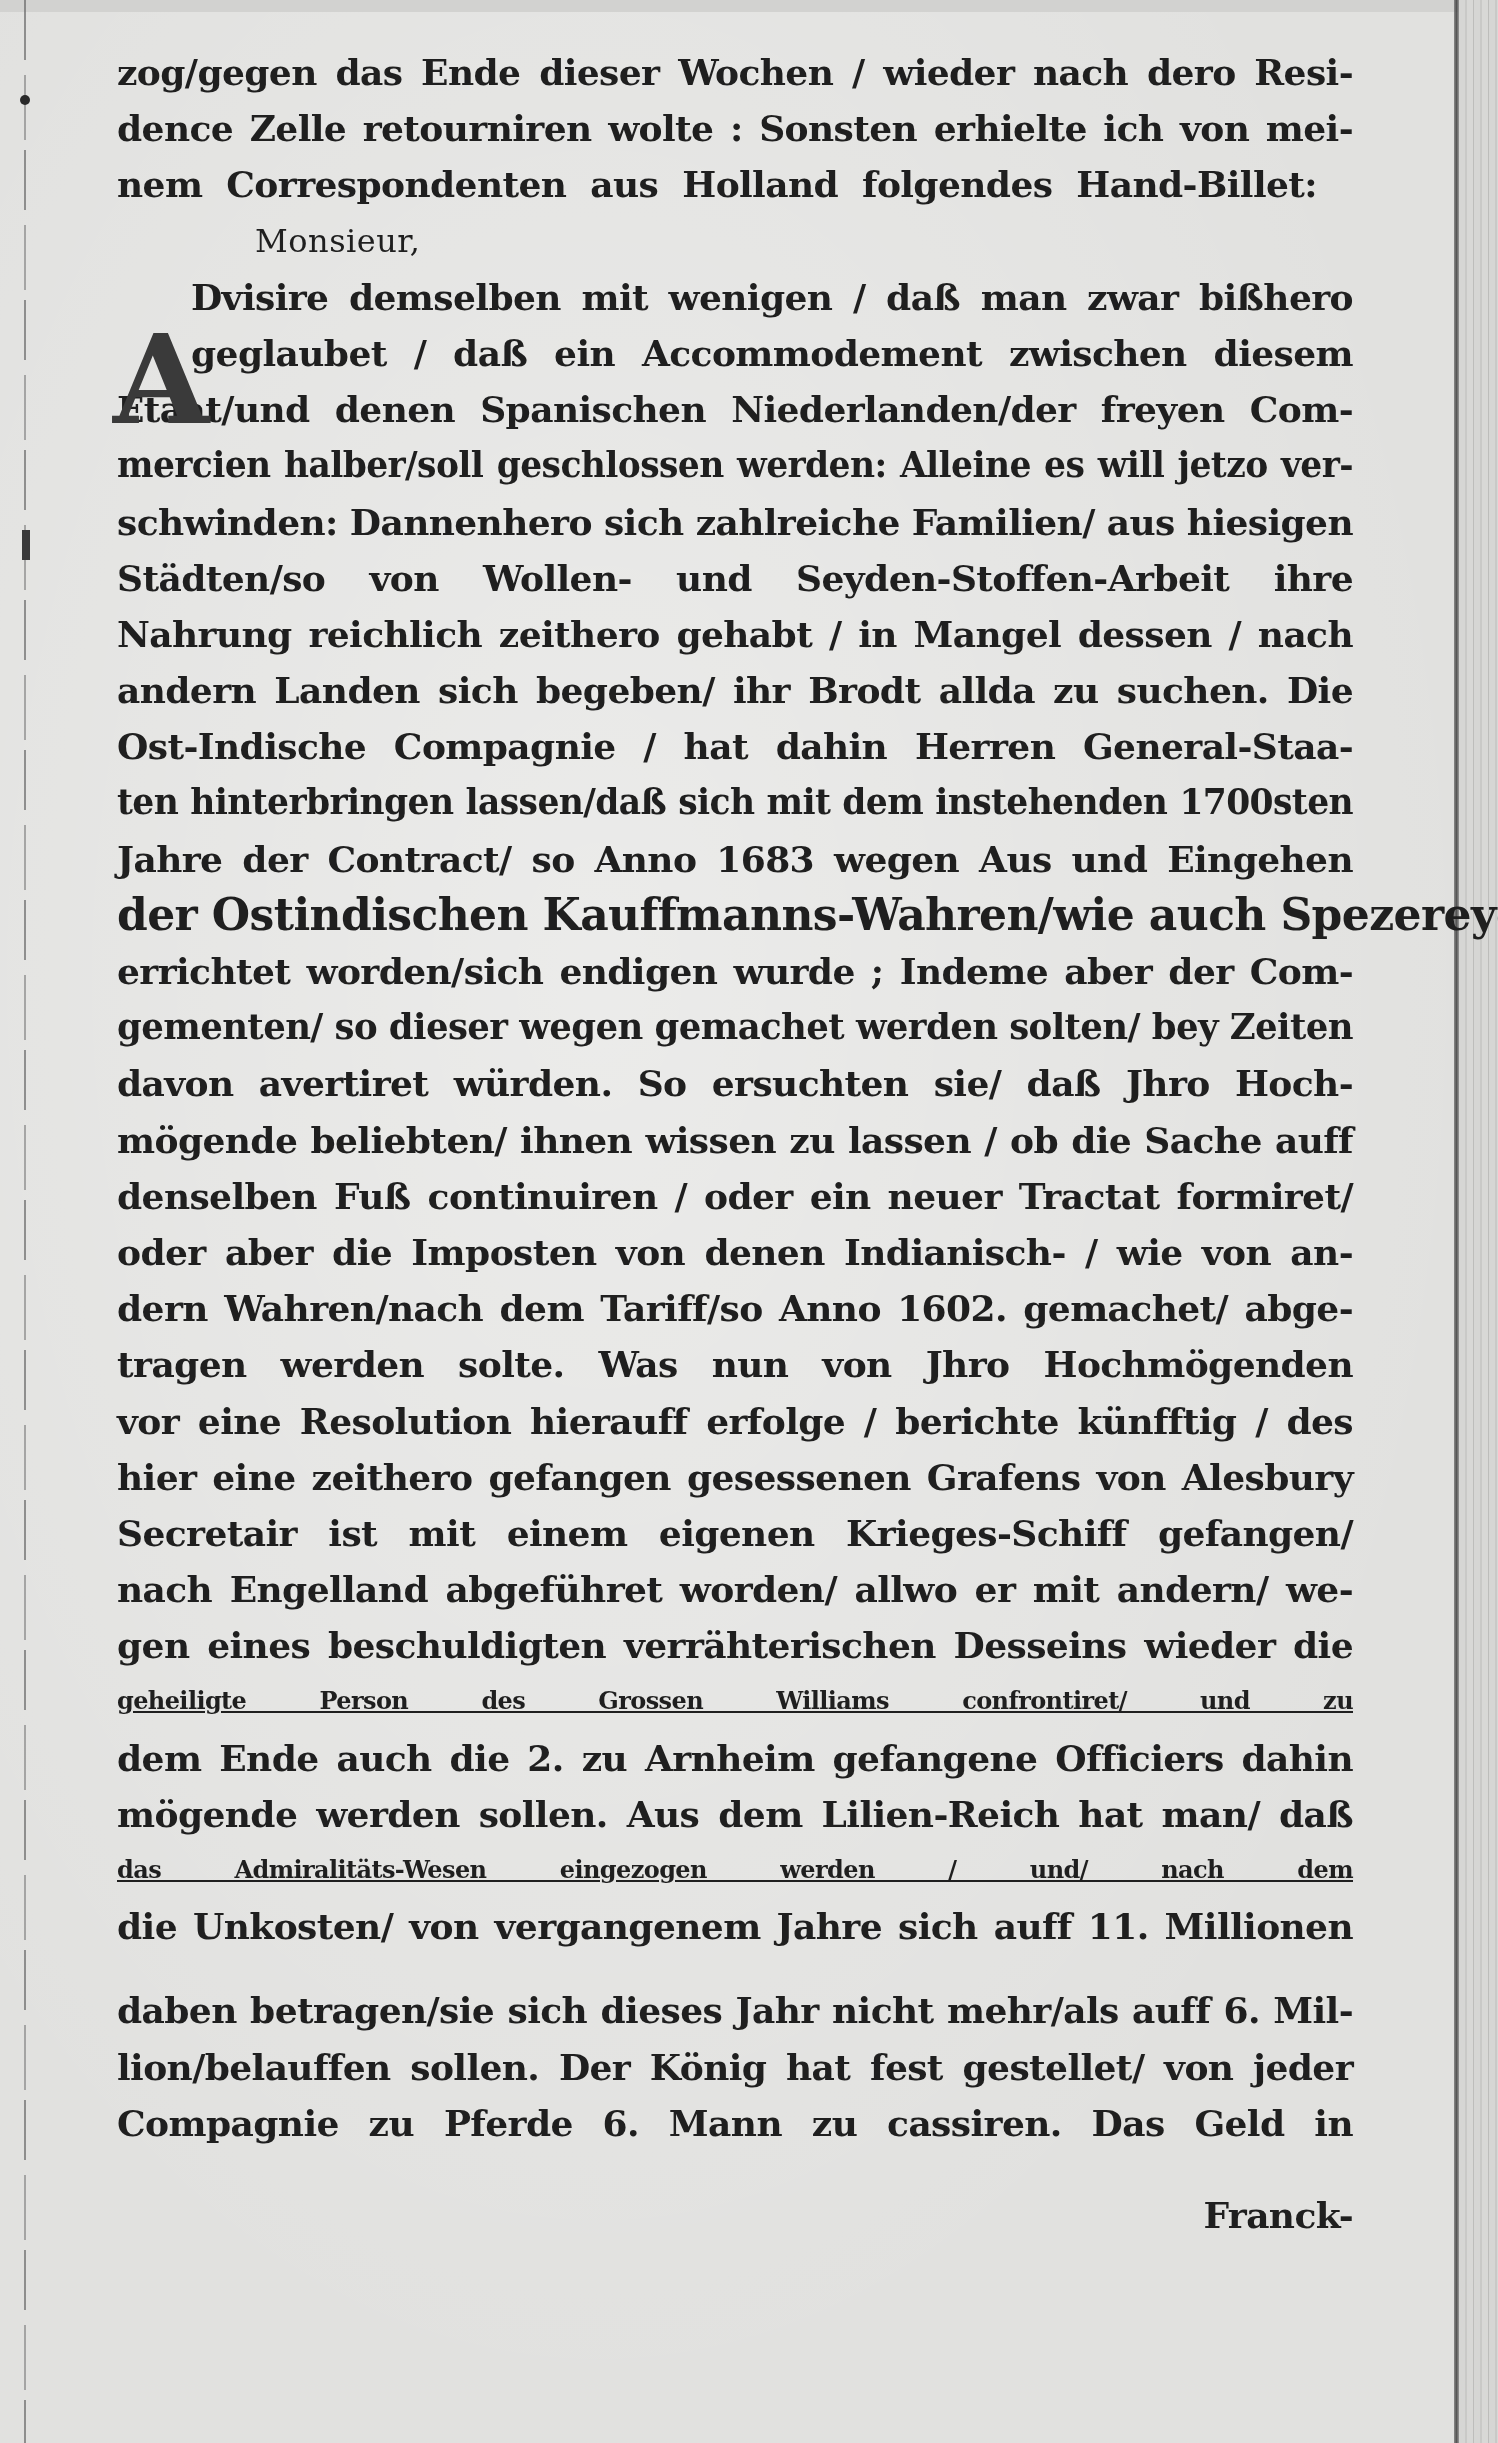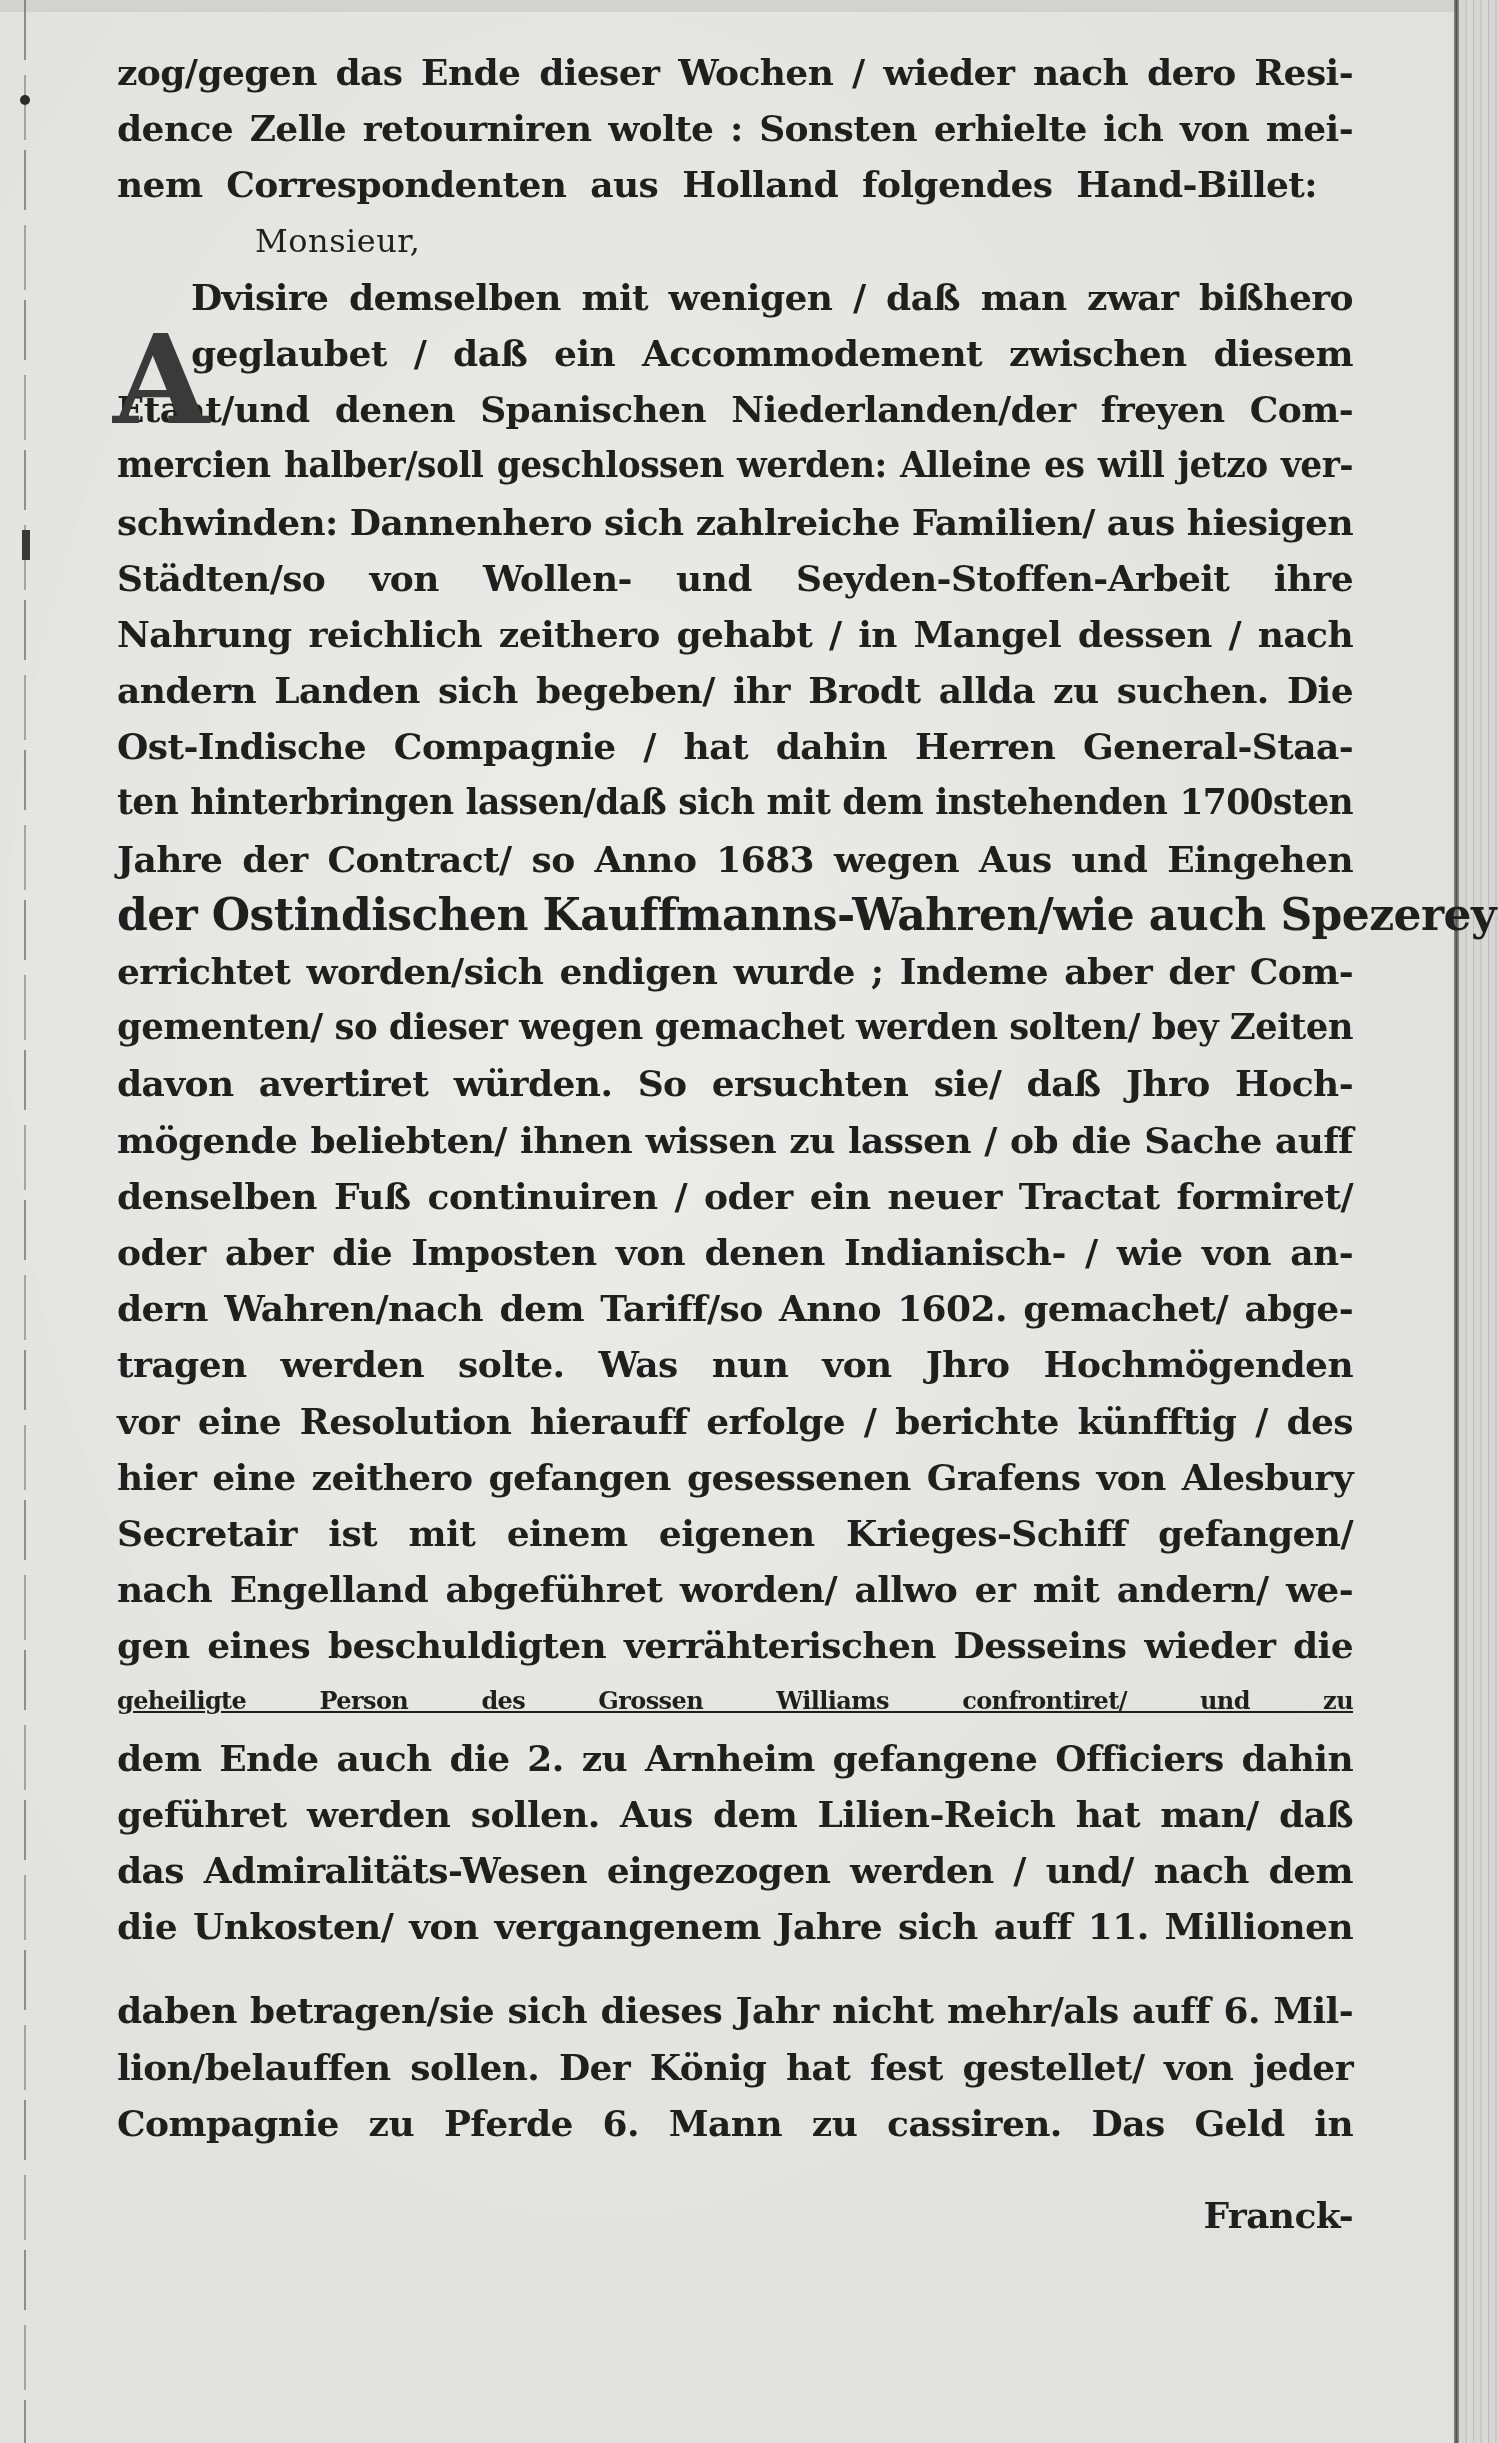--- a/index.html
+++ b/index.html
@@ -93,21 +93,21 @@
     <div class="line" style="font-size: 36px;">oder aber die Imposten von denen Indianisch- / wie von an-</div>
     <div class="line" style="font-size: 36px;">dern Wahren/nach dem Tariff/so Anno 1602. gemachet/ abge-</div>
     <div class="line" style="font-size: 36px;">tragen werden solte. Was nun von Jhro Hochmögenden</div>
     <div class="line" style="font-size: 36px;">vor eine Resolution hierauff erfolge / berichte künfftig / des</div>
     <div class="line" style="font-size: 36px;">hier eine zeithero gefangen gesessenen Grafens von Alesbury</div>
     <div class="line" style="font-size: 36px;">Secretair ist mit einem eigenen Krieges-Schiff gefangen/</div>
     <div class="line" style="font-size: 36px;">nach Engelland abgeführet worden/ allwo er mit andern/ we-</div>
     <div class="line" style="font-size: 36px;">gen eines beschuldigten verrähterischen Desseins wieder die</div>
     <div class="line" style="font-size: 24px; text-decoration: underline;">geheiligte Person des Grossen Williams confrontiret/ und zu</div>
     <div class="line" style="font-size: 36px;">dem Ende auch die 2. zu Arnheim gefangene Officiers dahin</div>
-    <div class="line" style="font-size: 36px;">geführet werden sollen. Aus dem Lilien-Reich hat man/ daß</div>
-    <div class="line" style="font-size: 36px;">das Admiralitäts-Wesen eingezogen werden / und/ nach dem</div>
+    <div class="line" style="font-size: 36px;">mögende werden sollen. Aus dem Lilien-Reich hat man/ daß</div>
+    <div class="line" style="font-size: 24px; text-decoration: underline;">das Admiralitäts-Wesen eingezogen werden / und/ nach dem</div>
     <div class="line" style="font-size: 36px;">die Unkosten/ von vergangenem Jahre sich auff 11. Millionen</div>
     <div class="line" style="font-size: 36px; margin-top: 28px;">daben betragen/sie sich dieses Jahr nicht mehr/als auff 6. Mil-</div>
     <div class="line" style="font-size: 36px;">lion/belauffen sollen. Der König hat fest gestellet/ von jeder</div>
     <div class="line" style="font-size: 36px;">Compagnie zu Pferde 6. Mann zu cassiren. Das Geld in</div>
     <div class="line catchword">Franck-</div>
   </div>
 </div>
 
 </body></html>

